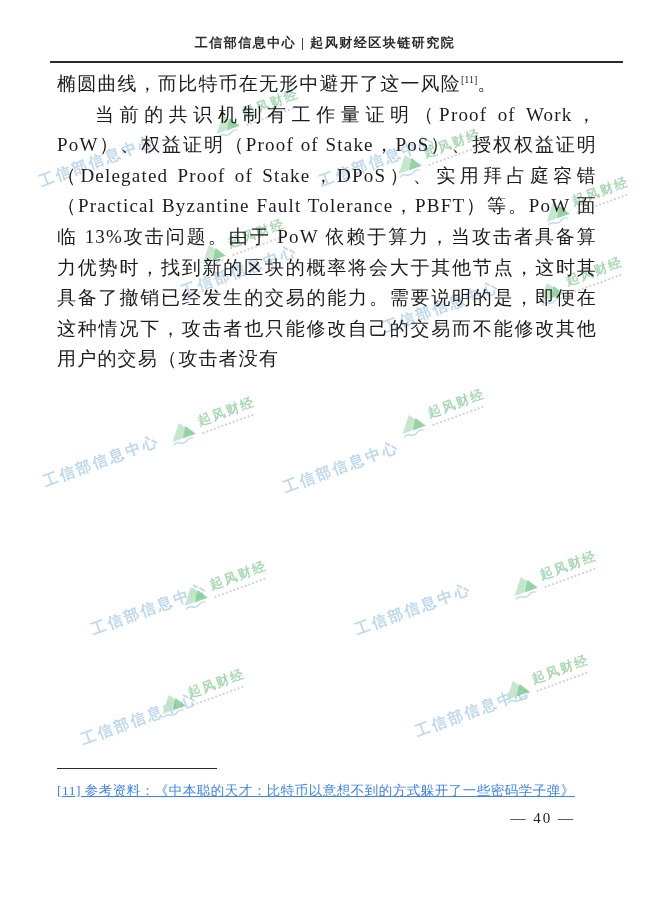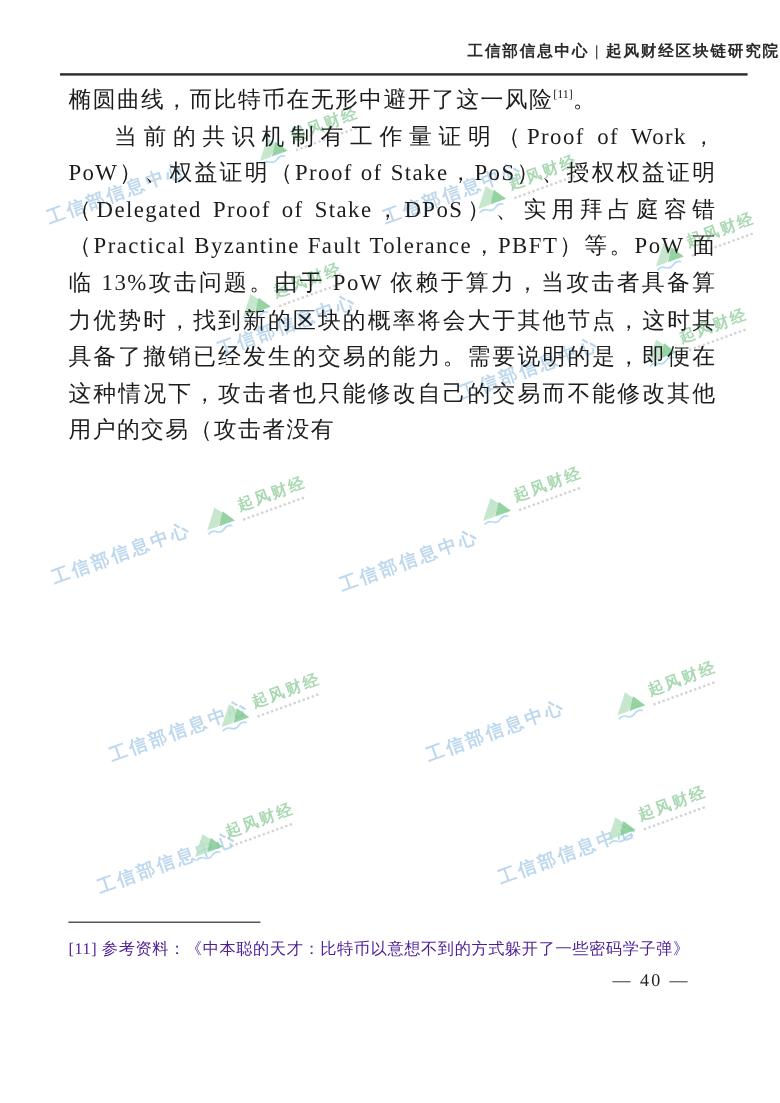--- a/index.html
+++ b/index.html
@@ -9,21 +9,21 @@
     margin:0 auto;
     background:#ffffff;
     overflow:hidden;
     font-family:"Liberation Serif","DejaVu Serif",serif;
     color:#1c1c1c;
   }
 
   
   .header{
     position:absolute;top:34px;left:0;width:100%;
-    text-align:right;
+    text-align:center;
     font-size:13px;font-weight:bold;color:#2b2b2b;
     letter-spacing:1.5px;
   }
   .header-rule{
     position:absolute;top:61px;left:50px;right:27px;
     border-top:2px solid #2b2b2b;height:0;
   }
 
   
   .body-text{
@@ -37,22 +37,22 @@
   .body-text p.indent{text-indent:2em;}
   .fn-sup{font-size:10px;vertical-align:super;line-height:0;letter-spacing:0;}
 
   
   .footnote-rule{
     position:absolute;top:768px;left:57px;width:160px;
     border-top:1.5px solid #2b2b2b;height:0;z-index:2;
   }
   .footnote{
     position:absolute;top:781px;left:57px;width:540px;
-    font-size:13.5px;line-height:20px;color:#4c1d95;
-    letter-spacing:0.5px;z-index:2;
+    font-size:13.5px;line-height:20px;color:#3b82f6;
+    letter-spacing:0.5px;z-index:2;text-decoration:underline;
   }
 
   
   .page-number{
     position:absolute;top:810px;right:75px;
     font-size:15px;color:#222;letter-spacing:2px;z-index:2;
   }
 
   
   .wm{

